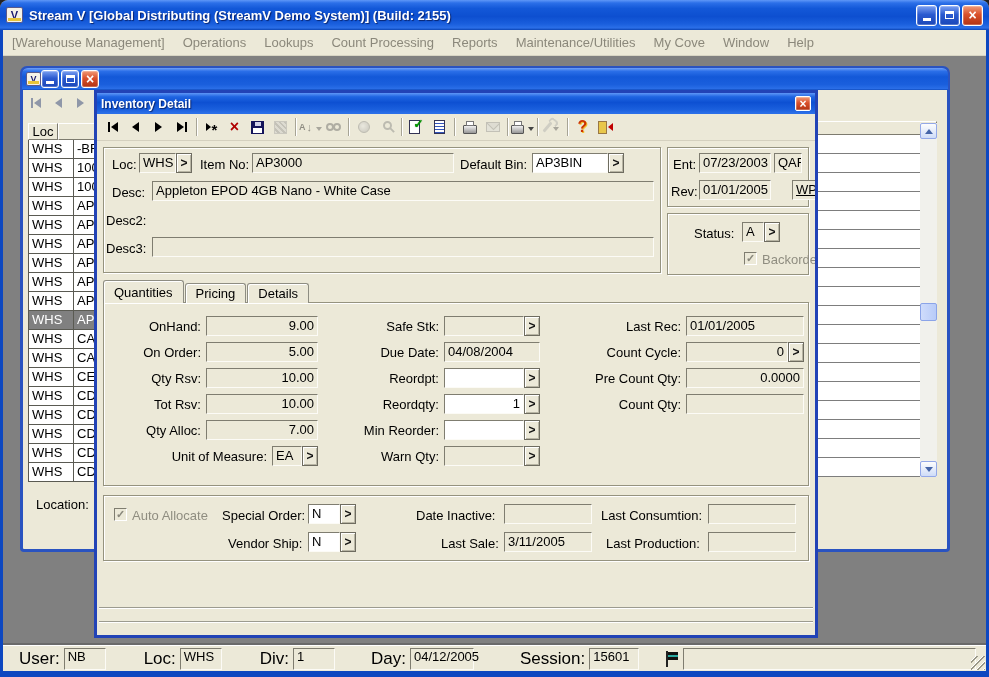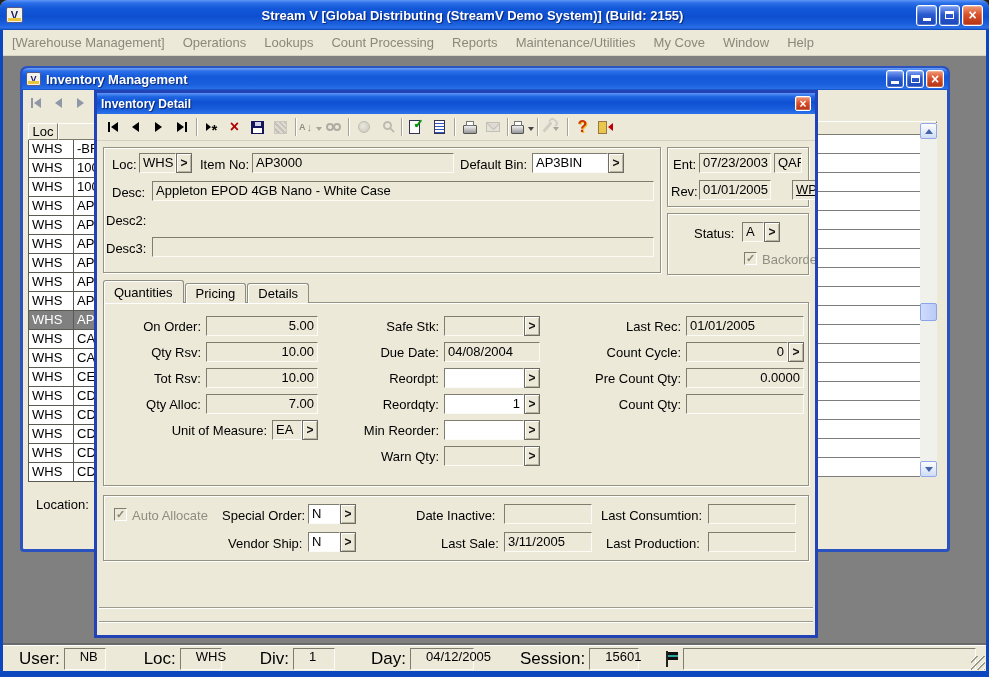--- a/index.html
+++ b/index.html
@@ -7,21 +7,21 @@
   body { font-family:"Liberation Sans", sans-serif; font-size:13px; color:#000; }
 
   .main { position:relative; width:989px; height:677px; background:#808080;
           border-radius:8px 8px 0 0; overflow:hidden; }
 
   
   .mtitle { position:absolute; left:0; top:0; right:0; height:30px;
     background:linear-gradient(180deg,#5f97f7 0%,#2b6fe8 10%,#1358d8 28%,#0d4fd0 55%,#1a5fdd 80%,#2b6fe8 93%,#0a44b4 100%);
     border-radius:8px 8px 0 0; display:flex; align-items:center; padding:0 6px; }
   .mtitle-text { color:#fff; font-weight:bold; font-size:13px; margin-left:6px;
-    text-shadow:1px 1px 1px rgba(0,0,40,.6); white-space:nowrap; flex:1;text-align:center; }
+    text-shadow:1px 1px 1px rgba(0,0,40,.6); white-space:nowrap; flex:1; }
   .appicon { width:17px; height:16px; background:#f5f2e8; border:1px solid #5a5a8a; border-radius:2px;
     display:flex; align-items:center; justify-content:center; position:relative; }
   .appicon b { color:#1a1a6e; font-size:11px; line-height:1; }
   .appicon i { position:absolute; left:1px; right:1px; bottom:1px; height:3px; background:#e8c53a; }
   .appicon.sm { width:15px; height:14px; } .appicon.sm b { font-size:9px; }
   .winbtns { display:flex; gap:2px; }
   .wb { width:21px; height:21px; border:1px solid #fff; border-radius:3px; color:#fff; font-weight:bold;
     display:flex; align-items:center; justify-content:center;
     background:linear-gradient(#7da1f2,#2a5ad0 45%,#1b47b8); box-shadow:inset 0 0 0 1px rgba(255,255,255,.25); }
   .wb.close { background:linear-gradient(#f09b78,#da512c 45%,#b23313); font-size:14px; line-height:1; }
@@ -141,21 +141,21 @@
 
   .frow { display:flex; align-items:center; height:26px; }
   .frow .lbl { flex:1; text-align:right; margin-right:5px; }
   .sepline { position:absolute; left:2px; width:714px; height:2px; border-top:1px solid #9c9b8f; border-bottom:1px solid #fff; }
 
   
   .statusbar { position:absolute; left:3px; right:3px; top:645px; height:26px; background:#ece9d8;
     border-top:1px solid #fff; display:flex; align-items:center; box-shadow:0 -2px 0 #6a6a6a; }
   .sb-lbl { font-size:17px; }
   .sb-box { height:22px; line-height:16px; background:#ece9d8; border:1px solid #7f7d70; border-bottom-color:#fcfbf6; border-right-color:#fcfbf6;
-    padding:0 15px; font-size:13px; margin-left:4px; }
+    padding:0 3px; font-size:13px; margin-left:4px; }
   .flag { width:14px; height:16px; position:relative; margin-left:26px; }
   .flag::before { content:""; position:absolute; left:1px; top:0; width:2px; height:16px; background:#222; }
   .flag::after { content:""; position:absolute; left:3px; top:1px; width:10px; height:8px;
     background:linear-gradient(#111 0 3px,#2aa8a0 3px 5px,#111 5px 8px); }
   .grip { position:absolute; right:1px; bottom:1px; width:14px; height:14px;
     background:repeating-linear-gradient(135deg,transparent 0 3px,#fff 3px 4px,#9a9888 4px 5px); }
 </style>
 </head>
 <body>
 
@@ -193,21 +193,20 @@
   <div class="mdi"></div>
   <div class="edge-l"></div>
   <div class="edge-r"></div>
 
   <div class="imwin">
     <div class="imtitle">
       <span class="appicon sm">
           <b>V</b>
           <i></i>
         </span>
-      <span class="t">Inventory Management</span>
       <span class="winbtns">
         <span class="wb s">
             <i class="g-min"></i>
           </span>
         <span class="wb s">
             <i class="g-max"></i>
           </span>
         <span class="wb s close">×</span>
       </span>
     </div>
@@ -481,20 +480,24 @@
       </div>
 
       <div class="tabs">
           <div class="tab active">Quantities</div>
           <div class="tab">Pricing</div>
           <div class="tab">Details</div>
         </div>
 
       <div class="gbox" style="left:6px; top:161px; width:706px; height:184px;">
         <div class="abs" style="left:10px; top:10px; width:204px;">
+            <div class="frow">
+              <span class="lbl">OnHand:</span>
+              <span class="fld ar" style="width: 112px;">9.00</span>
+            </div>
             <div class="frow">
               <span class="lbl">On Order:</span>
               <span class="fld ar" style="width: 112px;">5.00</span>
             </div>
             <div class="frow">
               <span class="lbl">Qty Rsv:</span>
               <span class="fld ar" style="width: 112px;">10.00</span>
             </div>
             <div class="frow">
               <span class="lbl">Tot Rsv:</span>

